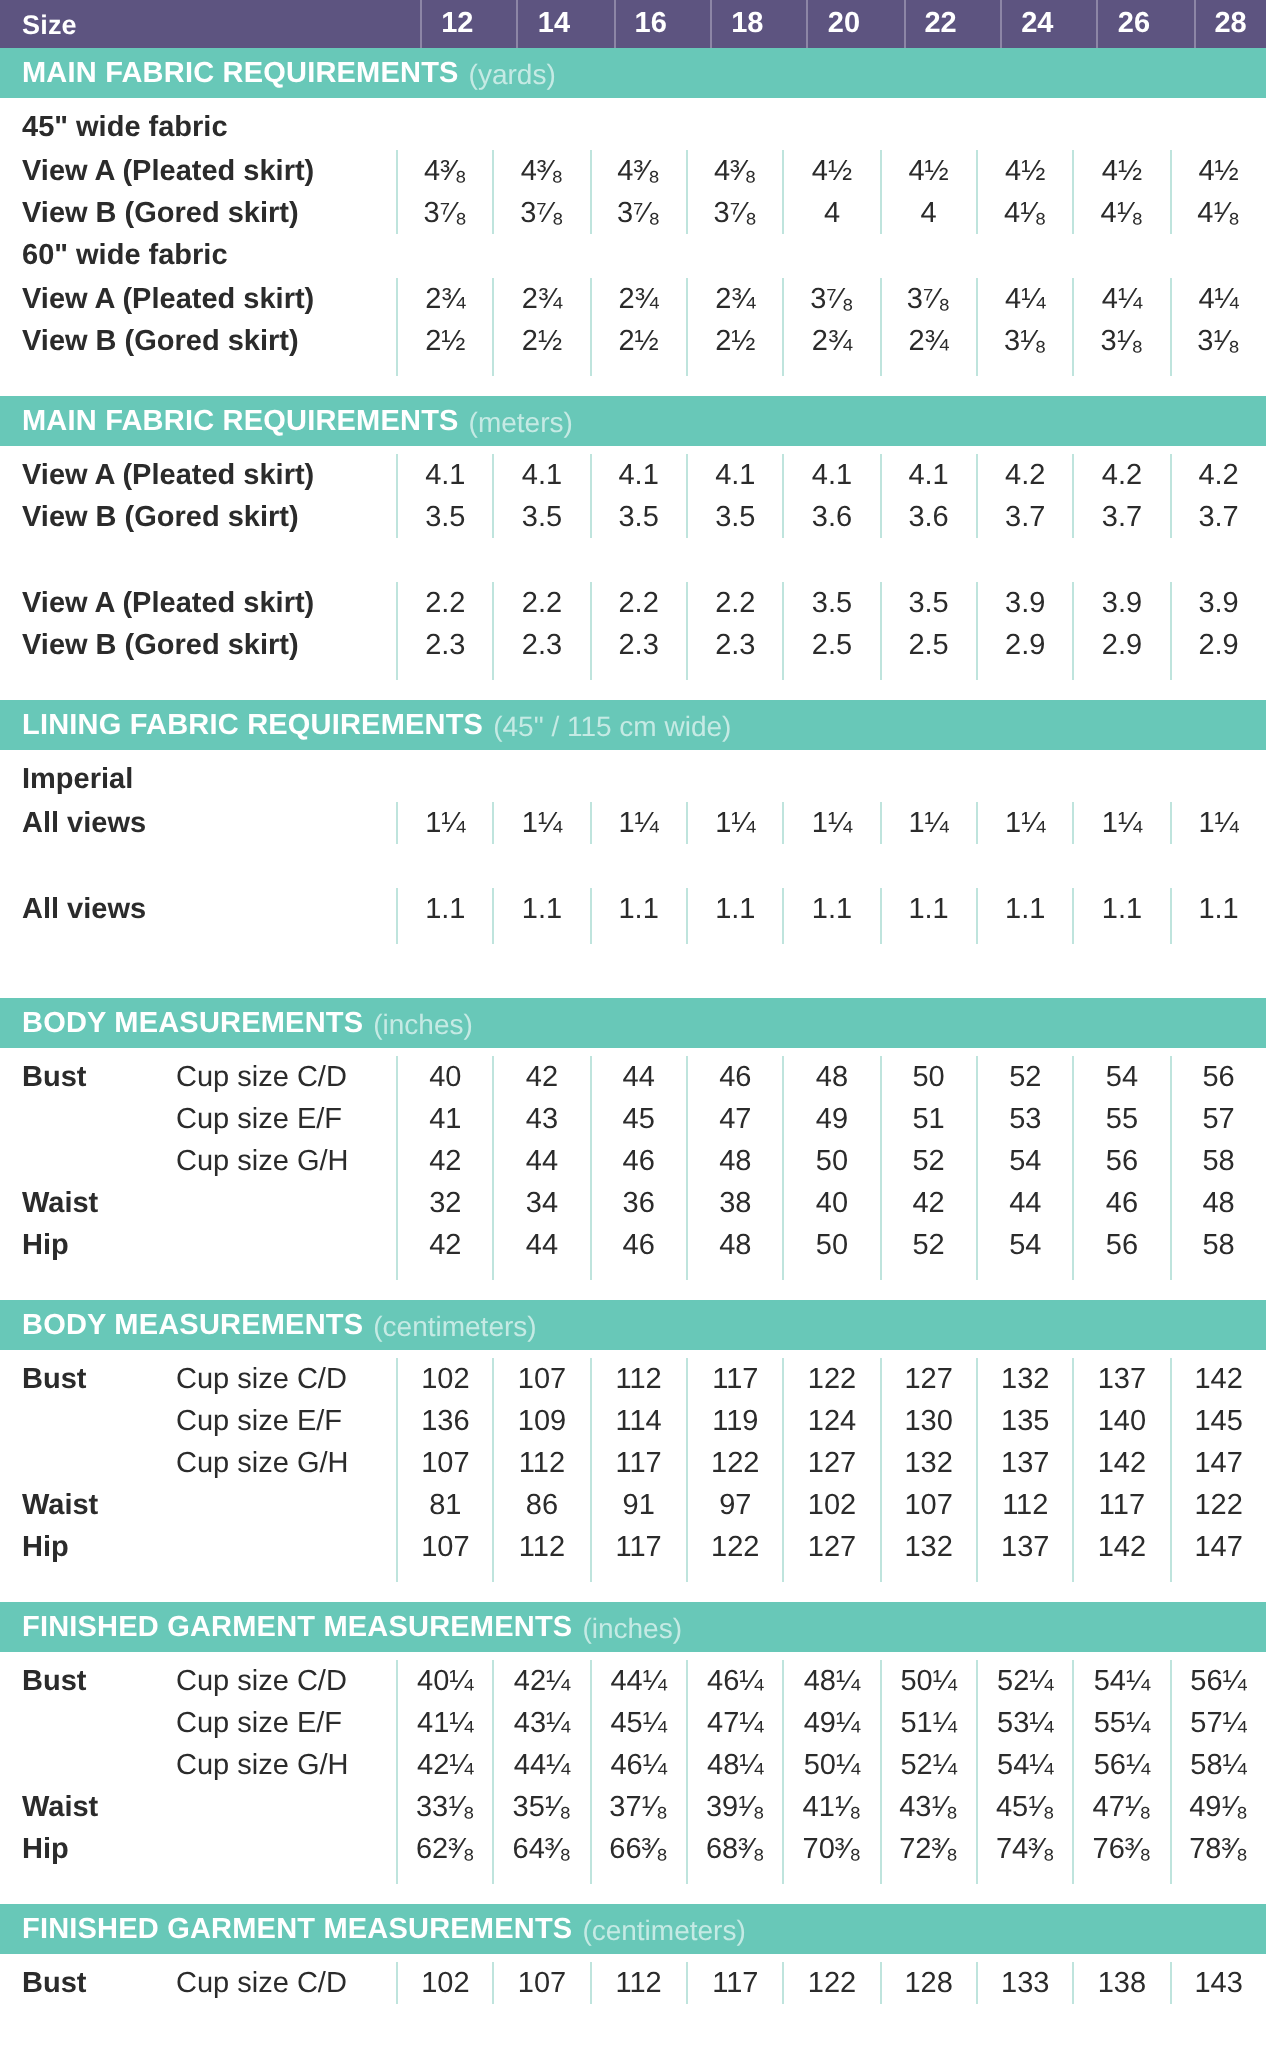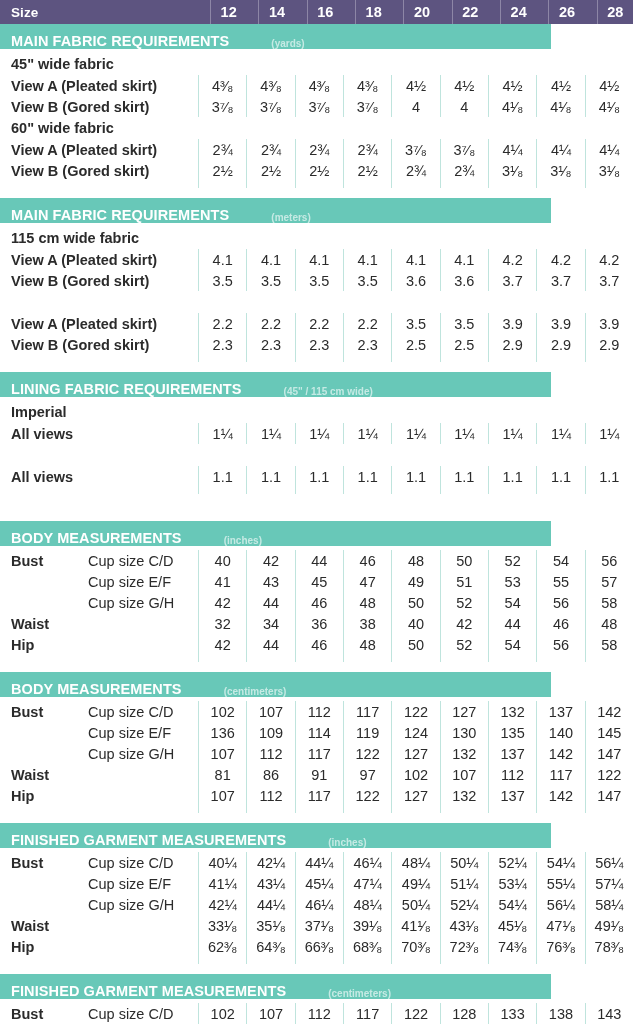--- a/index.html
+++ b/index.html
@@ -23,24 +23,24 @@
   .c{flex:1 1 0;box-sizing:border-box;display:flex;align-items:center;
      justify-content:center;border-left:1px solid #bfe4dd;}
 
   
   .sizehead{background:#5d5480;height:24px;color:#ffffff;}
   .sizehead .lbl{font-size:13.5px;font-weight:bold;letter-spacing:.1px;}
   .sizehead .c{border-left:1px solid #8d86a6;font-size:14.5px;font-weight:bold;margin-left:12px;}
   .sizehead .sub{flex:0 0 110px;}
 
   
-  .secbar{background:#68c8b8;height:25px;display:flex;align-items:flex-end;
-          padding-left:11px;box-sizing:border-box;width:551px;gap:37px;}
+  .secbar{background:#68c8b8;height:25px;display:flex;align-items:center;
+          padding-left:11px;box-sizing:border-box;width:633px;}
   .secbar .t{color:#ffffff;font-size:14.5px;font-weight:bold;letter-spacing:.1px;}
-  .secbar .u{color:#ffffff;opacity:.62;font-size:10px;font-weight:bold;
+  .secbar .u{color:#ffffff;opacity:.62;font-size:14px;font-weight:normal;
              margin-left:5px;}
 
   
   .drow{height:21px;font-size:14px;}
   .drow .lbl{font-size:14.5px;font-weight:bold;}
   .drow .sub{font-size:14.5px;}
   .drow .c{font-size:14.5px;color:#2b2b2b;}
   .hrow{height:22px;}
   .hrow .lbl{font-weight:bold;font-size:14.5px;flex:0 0 198px;width:198px;}
   .hrow .c{border-left:1px solid transparent;}
@@ -175,34 +175,20 @@
         <div class="c"></div>
         <div class="c"></div>
       </div>
     </div>
     <div class="gap10"></div>
     <div class="secbar">
       <span class="t">MAIN FABRIC REQUIREMENTS</span>
       <span class="u">(meters)</span>
     </div>
     <div class="pad4"></div>
-    <div class="row drow hrow">
-      <div class="lbl">115 cm wide fabric</div>
-      <div class="cells">
-        <div class="c"></div>
-        <div class="c"></div>
-        <div class="c"></div>
-        <div class="c"></div>
-        <div class="c"></div>
-        <div class="c"></div>
-        <div class="c"></div>
-        <div class="c"></div>
-        <div class="c"></div>
-      </div>
-    </div>
     <div class="row drow">
       <div class="lbl" style="flex: 0 0 198px; width: 198px;">View A (Pleated skirt)</div>
       <div class="cells">
         <div class="c">4.1</div>
         <div class="c">4.1</div>
         <div class="c">4.1</div>
         <div class="c">4.1</div>
         <div class="c">4.1</div>
         <div class="c">4.1</div>
         <div class="c">4.2</div>

